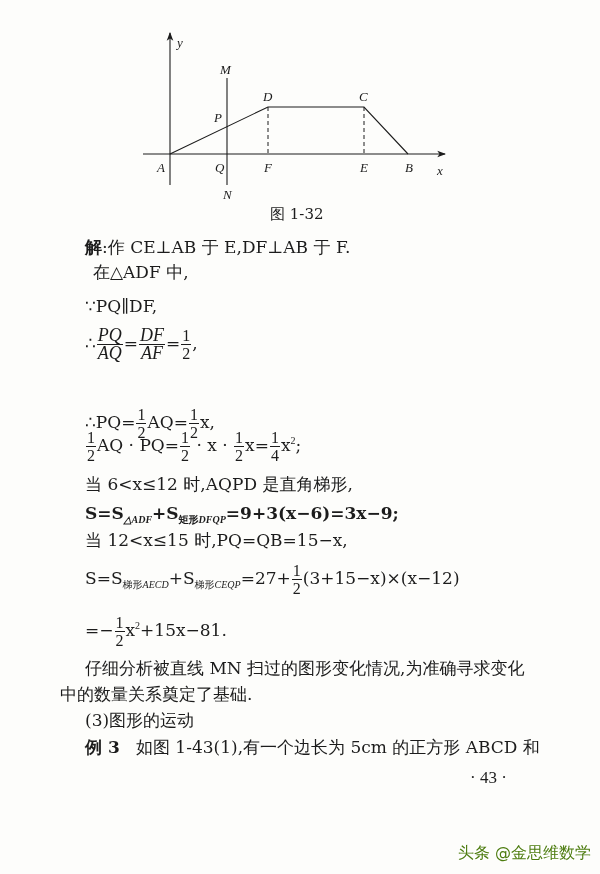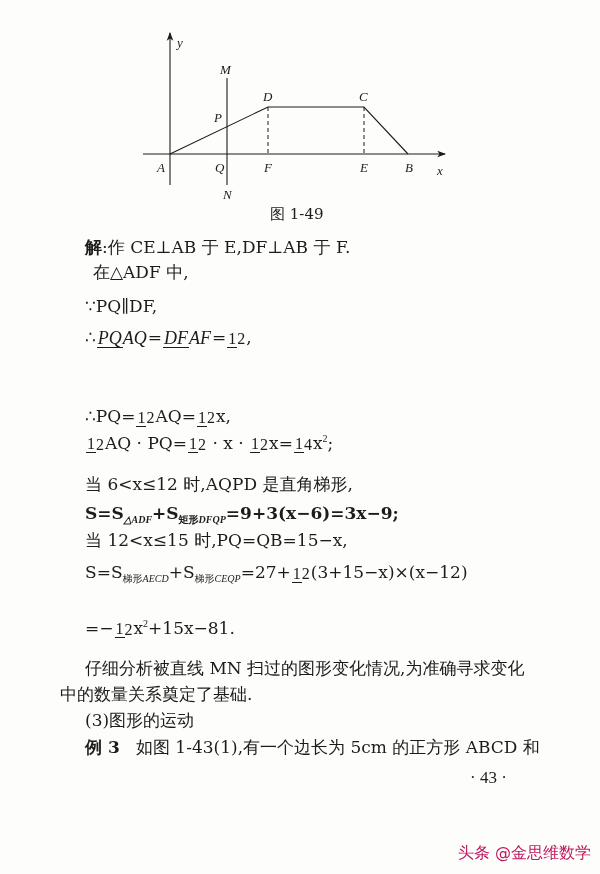--- a/index.html
+++ b/index.html
@@ -1,32 +1,32 @@
 <!DOCTYPE html>
 <html><head>
 <meta charset="utf-8">
 <style>
   html, body { margin:0; padding:0; }
   body { width:600px; height:874px; background:#fdfdfb; position:relative; overflow:hidden;
          font-family:"DejaVu Serif", serif; color:#1c1c1c; }
   .line { position:absolute; left:85px; white-space:nowrap; font-size:17px; line-height:20px; }
   .i { font-family:"Liberation Serif", serif; font-style:italic; font-size:18px; }
-  .frac { display:inline-flex; flex-direction:row; align-items:center; vertical-align:middle;
+  .frac { display:inline-flex; flex-direction:column; align-items:center; vertical-align:middle;
           font-family:"Liberation Serif", serif; font-size:16px; line-height:17px; margin:0 1px; }
   .frac .num { border-bottom:1px solid #1c1c1c; padding:0 1px; }
   .frac .num.i, .frac .den.i { font-style:italic; }
   .sub { font-size:10px; vertical-align:-4px; font-family:"Liberation Serif", serif; }
   .sub .ci { font-style:italic; }
   sup { font-size:10px; font-family:"Liberation Serif", serif; }
   .bold { font-weight:bold; }
   #figure { position:absolute; left:0; top:0; }
   .caption { position:absolute; left:270px; top:205px; font-size:15px; }
   .pagenum { position:absolute; left:470px; top:768px; font-family:"Liberation Serif", serif; font-size:17px;text-align:right; }
   .watermark { position:absolute; left:458px; top:843px; font-family:"DejaVu Sans", sans-serif;
-               font-size:16px; color:#be185d; text-shadow:1px 1px 0 #fff, -1px -1px 0 #fff;text-align:center; }
+               font-size:16px; color:#4d7c0f; text-shadow:1px 1px 0 #fff, -1px -1px 0 #fff;text-align:center; }
 </style>
 </head>
 <body>
 
 <svg id="figure" width="600" height="230" viewBox="0 0 600 230">
   <defs>
     <marker id="arr" markerWidth="8" markerHeight="8" refX="7" refY="4" orient="auto">
       <path d="M0,1 L8,4 L0,7 L2,4 Z" fill="#1c1c1c"></path>
     </marker>
   </defs>
@@ -49,21 +49,21 @@
     <text x="157" y="172">A</text>
     <text x="215" y="172">Q</text>
     <text x="264" y="172">F</text>
     <text x="360" y="172">E</text>
     <text x="405" y="172">B</text>
     <text x="437" y="175">x</text>
     <text x="223" y="199">N</text>
   </g>
 </svg>
 
-<div class="caption">图 1-49</div>
+<div class="caption">图 1-32</div>
 
 <div class="line" style="top:237px;">
   <span class="bold">解</span><span>:作 CE⊥AB 于 E,DF⊥AB 于 F.</span>
 </div>
 <div class="line" style="top:262px;margin-left:8px;">在△ADF 中,</div>
 <div class="line" style="top:296px;">∵PQ∥DF,</div>
 
 <div class="line" style="top:327px;">
   <span>∴</span><span class="frac">
       <span class="num i">PQ</span>

